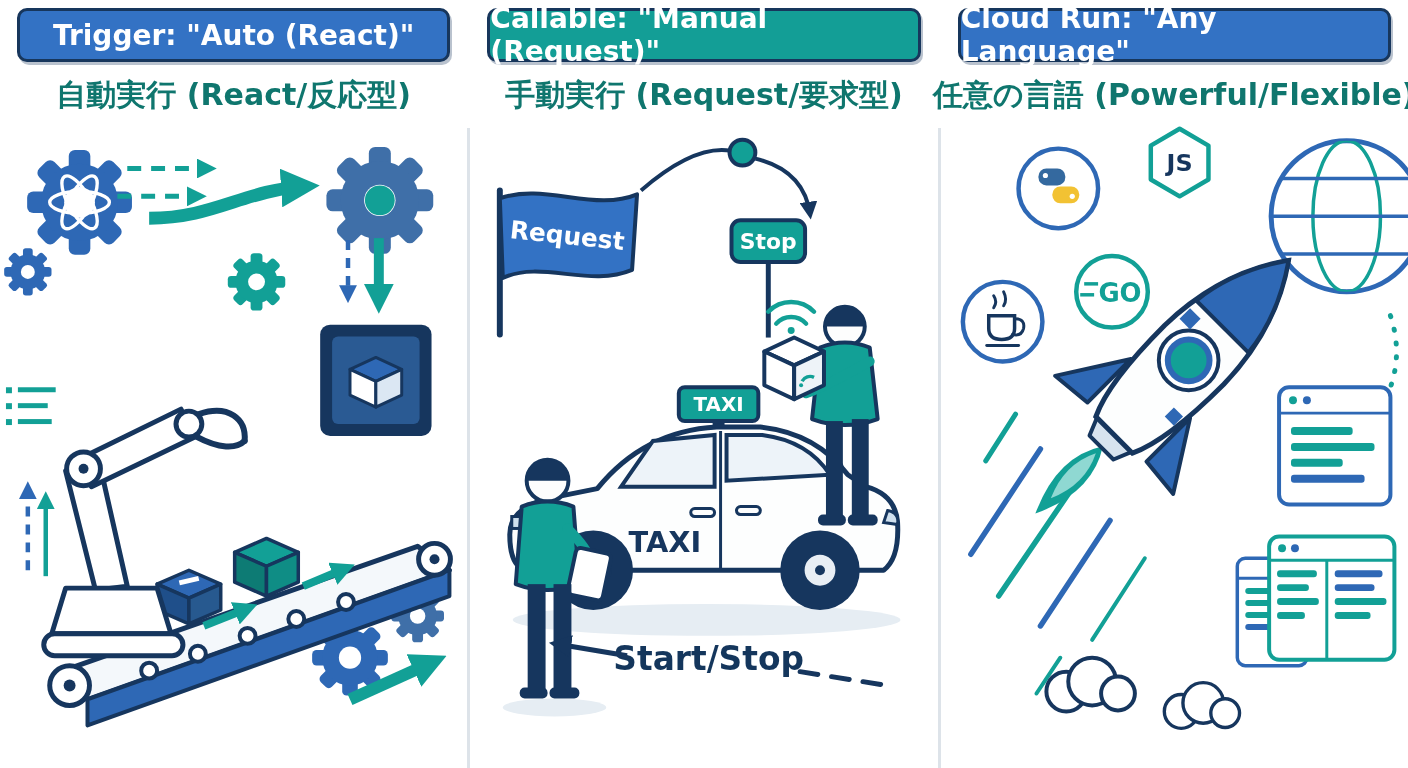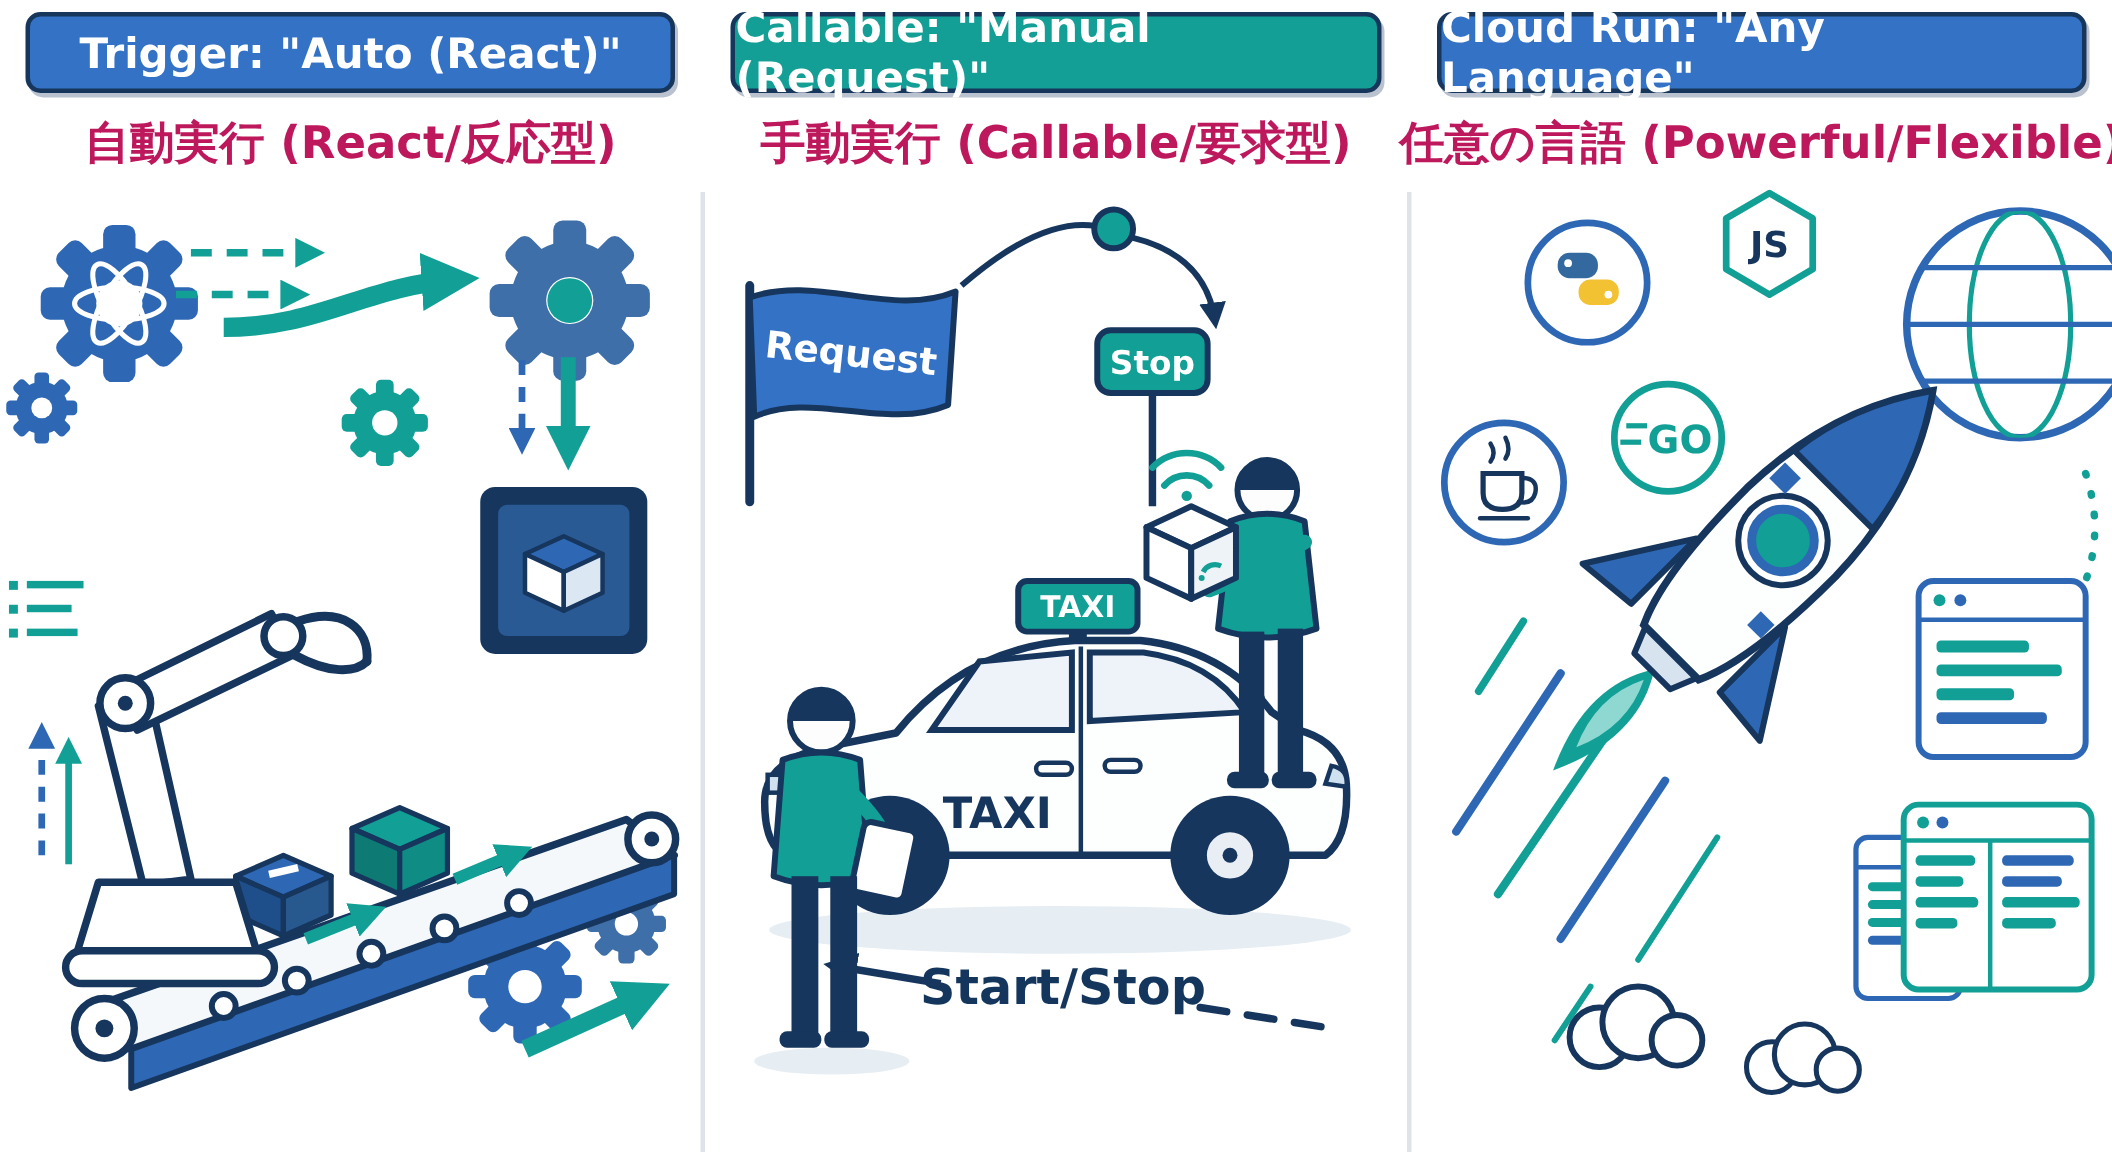--- a/index.html
+++ b/index.html
@@ -5,21 +5,21 @@
   html,body{margin:0;padding:0;background:#ffffff;}
   body{width:1408px;height:768px;overflow:hidden;font-family:"DejaVu Sans",sans-serif;}
   .canvas{display:flex;width:1408px;height:768px;background:#fff;}
   .panel{flex:1 1 0;display:flex;flex-direction:column;align-items:center;min-width:0;}
   .divider{width:3px;background:#dde3e9;margin-top:128px;}
   .pill{margin-top:8px;width:calc(100% - 34px);height:54px;border-radius:10px;
         border:3px solid #17365c;box-sizing:border-box;display:flex;align-items:center;justify-content:center;
         color:#fff;font-size:28px;font-weight:700;box-shadow:2px 3px 0 rgba(23,54,92,.30);}
   .pill-blue{background:#3372c4;}
   .pill-teal{background:#139e96;}
-  .subtitle{margin:13px 0 0;font-size:30px;font-weight:800;color:#be185d;white-space:nowrap;}
+  .subtitle{margin:13px 0 0;font-size:30px;font-weight:800;color:#0f766e;white-space:nowrap;}
   .art{width:100%;height:632px;margin-top:2px;display:block;}
   svg text{font-family:"DejaVu Sans",sans-serif;font-weight:700;}
 </style>
 </head>
 <body>
 
 <div class="canvas">
 
   <section class="panel">
     <div class="pill pill-blue">
@@ -157,21 +157,21 @@
       </g>
     </svg>
   </section>
 
   <div class="divider"></div>
 
   <section class="panel">
     <div class="pill pill-teal">
       <span>Callable: "Manual (Request)"</span>
     </div>
-    <h2 class="subtitle">手動実行 (Callable/要求型)</h2>
+    <h2 class="subtitle">手動実行 (Request/要求型)</h2>
 
     <svg class="art" viewBox="0 0 470 630">
       <defs>
         <marker id="b-navy" viewBox="0 0 10 10" refX="7" refY="5" markerWidth="4.5" markerHeight="4.5" orient="auto">
             <path d="M0,0 L10,5 L0,10 Z" fill="#16365e"></path>
           </marker>
       </defs>
 
       <g>
         <line x1="30" y1="70" x2="30" y2="215" stroke="#16365e" stroke-width="6" stroke-linecap="round"></line>

